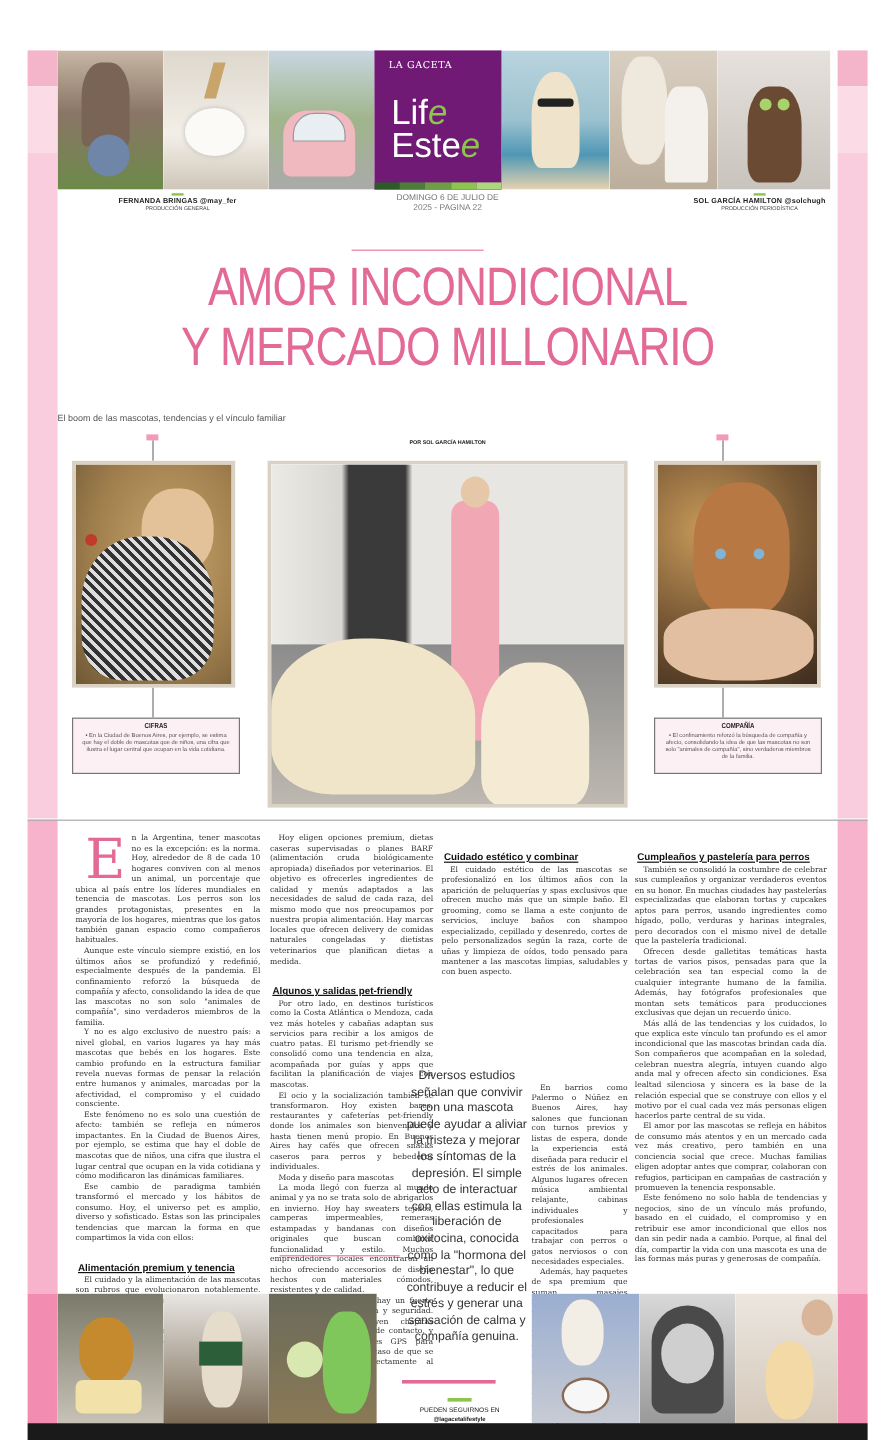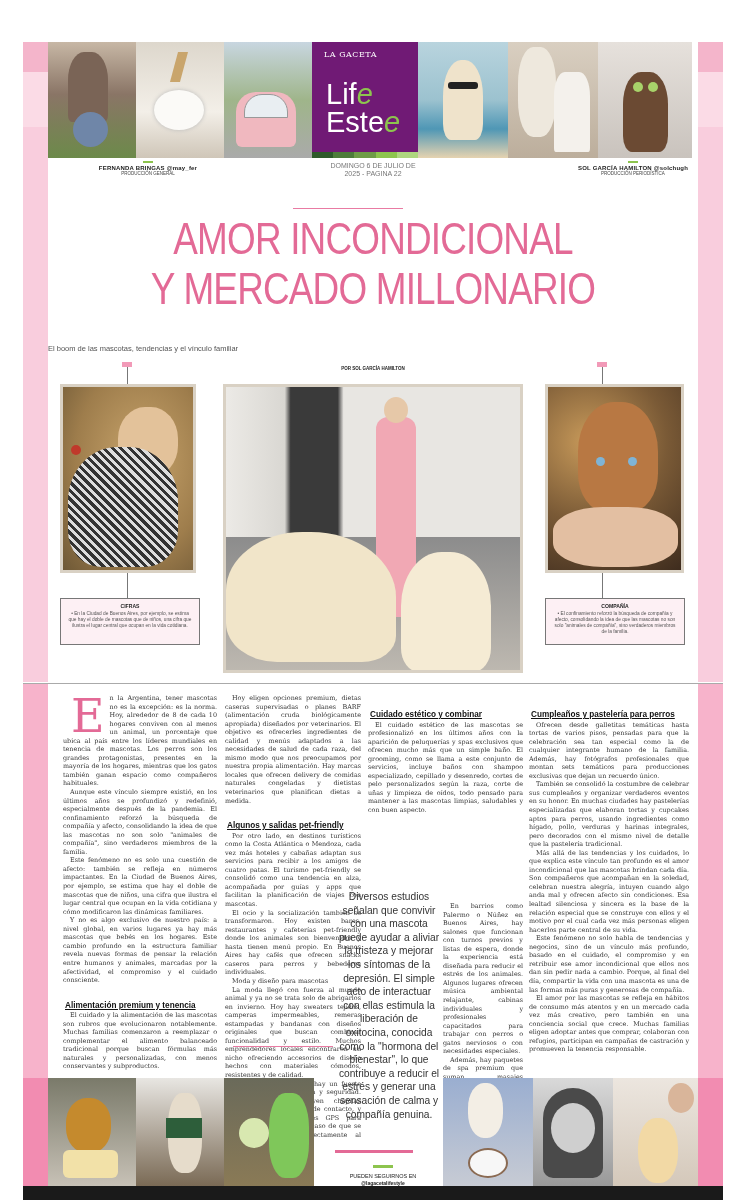--- a/index.html
+++ b/index.html
@@ -207,22 +207,23 @@
   <div class="infobox" style="left:522px;top:556px;width:140px;height:47px">
     <div class="infobox-title">COMPAÑÍA</div>
     <div class="infobox-text">• El confinamiento reforzó la búsqueda de compañía y afecto, consolidando la idea de que las mascotas no son solo "animales de compañía", sino verdaderos miembros de la familia.</div>
   </div>
 
   <div class="divider-h"></div>
 
   <div class="col" style="left:40px;top:652px;width:154px">
     <p style="text-indent:0"><span class="dropcap">E</span><span>n la Argentina, tener mascotas no es la excepción: es la norma. Hoy, alrededor de 8 de cada 10 hogares conviven con al menos un animal, un porcentaje que ubica al país entre los líderes mundiales en tenencia de mascotas. Los perros son los grandes protagonistas, presentes en la mayoría de los hogares, mientras que los gatos también ganan espacio como compañeros habituales.</span></p>
     <p>Aunque este vínculo siempre existió, en los últimos años se profundizó y redefinió, especialmente después de la pandemia. El confinamiento reforzó la búsqueda de compañía y afecto, consolidando la idea de que las mascotas no son solo "animales de compañía", sino verdaderos miembros de la familia.</p>
+    <p>Y no es algo exclusivo de nuestro país: a nivel global, en varios lugares ya hay más mascotas que bebés en los hogares. Este cambio profundo en la estructura familiar revela nuevas formas de pensar la relación entre humanos y animales, marcadas por la afectividad, el compromiso y el cuidado consciente.</p>
     <p>Este fenómeno no es solo una cuestión de afecto: también se refleja en números impactantes. En la Ciudad de Buenos Aires, por ejemplo, se estima que hay el doble de mascotas que de niños, una cifra que ilustra el lugar central que ocupan en la vida cotidiana y cómo modificaron las dinámicas familiares.</p>
-    <p>Y no es algo exclusivo de nuestro país: a nivel global, en varios lugares ya hay más mascotas que bebés en los hogares. Este cambio profundo en la estructura familiar revela nuevas formas de pensar la relación entre humanos y animales, marcadas por la afectividad, el compromiso y el cuidado consciente.</p>
+    <p>Ese cambio de paradigma también transformó el mercado y los hábitos de consumo. Hoy, el universo pet es amplio, diverso y sofisticado. Estas son las principales tendencias que marcan la forma en que compartimos la vida con ellos:</p>
     <h3>Alimentación premium y tenencia</h3>
     <p>El cuidado y la alimentación de las mascotas son rubros que evolucionaron notablemente. Muchas familias comenzaron a reemplazar o complementar el alimento balanceado tradicional porque buscan fórmulas más naturales y personalizadas, con menos conservantes y subproductos.</p>
   </div>
 
   <div class="col" style="left:202px;top:652px;width:136px">
     <p>Hoy eligen opciones premium, dietas caseras supervisadas o planes BARF (alimentación cruda biológicamente apropiada) diseñados por veterinarios. El objetivo es ofrecerles ingredientes de calidad y menús adaptados a las necesidades de salud de cada raza, del mismo modo que nos preocupamos por nuestra propia alimentación. Hay marcas locales que ofrecen delivery de comidas naturales congeladas y dietistas veterinarios que planifican dietas a medida.</p>
     <h3>Algunos y salidas pet-friendly</h3>
     <p>Por otro lado, en destinos turísticos como la Costa Atlántica o Mendoza, cada vez más hoteles y cabañas adaptan sus servicios para recibir a los amigos de cuatro patas. El turismo pet-friendly se consolidó como una tendencia en alza, acompañada por guías y apps que facilitan la planificación de viajes con mascotas.</p>
     <p>El ocio y la socialización también se transformaron. Hoy existen bares, restaurantes y cafeterías pet-friendly donde los animales son bienvenidos y hasta tienen menú propio. En Buenos Aires hay cafés que ofrecen snacks caseros para perros y bebederos individuales.</p>
     <p>Moda y diseño para mascotas</p>
@@ -234,25 +235,25 @@
     <h3>Cuidado estético y combinar</h3>
     <p>El cuidado estético de las mascotas se profesionalizó en los últimos años con la aparición de peluquerías y spas exclusivos que ofrecen mucho más que un simple baño. El grooming, como se llama a este conjunto de servicios, incluye baños con shampoo especializado, cepillado y desenredo, cortes de pelo personalizados según la raza, corte de uñas y limpieza de oídos, todo pensado para mantener a las mascotas limpias, saludables y con buen aspecto.</p>
   </div>
   <div class="col" style="left:420px;top:860px;width:80px">
     <p>En barrios como Palermo o Núñez en Buenos Aires, hay salones que funcionan con turnos previos y listas de espera, donde la experiencia está diseñada para reducir el estrés de los animales. Algunos lugares ofrecen música ambiental relajante, cabinas individuales y profesionales capacitados para trabajar con perros o gatos nerviosos o con necesidades especiales.</p>
     <p>Además, hay paquetes de spa premium que suman masajes relajantes, baños medicados para pieles sensibles, fragancias hipoalergénicas, limpieza dental, hidratación de almohadillas y tratamientos antiolor o antipulgas con productos de alta calidad. Todo está pensado para que las mascotas no solo se vean bien, sino que también disfruten del proceso y salgan relajadas y cuidadas como en un verdadero spa humano.</p>
   </div>
 
   <div class="col" style="left:506px;top:652px;width:160px">
     <h3>Cumpleaños y pastelería para perros</h3>
+    <p>También se consolidó la costumbre de celebrar sus cumpleaños y organizar verdaderos eventos en su honor. En muchas ciudades hay pastelerías especializadas que elaboran tortas y cupcakes aptos para perros, usando ingredientes como hígado, pollo, verduras y harinas integrales, pero decorados con el mismo nivel de detalle que la pastelería tradicional.</p>
     <p>Ofrecen desde galletitas temáticas hasta tortas de varios pisos, pensadas para que la celebración sea tan especial como la de cualquier integrante humano de la familia. Además, hay fotógrafos profesionales que montan sets temáticos para producciones exclusivas que dejan un recuerdo único.</p>
-    <p>También se consolidó la costumbre de celebrar sus cumpleaños y organizar verdaderos eventos en su honor. En muchas ciudades hay pastelerías especializadas que elaboran tortas y cupcakes aptos para perros, usando ingredientes como hígado, pollo, verduras y harinas integrales, pero decorados con el mismo nivel de detalle que la pastelería tradicional.</p>
     <p>Más allá de las tendencias y los cuidados, lo que explica este vínculo tan profundo es el amor incondicional que las mascotas brindan cada día. Son compañeros que acompañan en la soledad, celebran nuestra alegría, intuyen cuando algo anda mal y ofrecen afecto sin condiciones. Esa lealtad silenciosa y sincera es la base de la relación especial que se construye con ellos y el motivo por el cual cada vez más personas eligen hacerlos parte central de su vida.</p>
+    <p>El amor por las mascotas se refleja en hábitos de consumo más atentos y en un mercado cada vez más creativo, pero también en una conciencia social que crece. Muchas familias eligen adoptar antes que comprar, colaboran con refugios, participan en campañas de castración y promueven la tenencia responsable.</p>
     <p>Este fenómeno no solo habla de tendencias y negocios, sino de un vínculo más profundo, basado en el cuidado, el compromiso y en retribuir ese amor incondicional que ellos nos dan sin pedir nada a cambio. Porque, al final del día, compartir la vida con una mascota es una de las formas más puras y generosas de compañía.</p>
-    <p>El amor por las mascotas se refleja en hábitos de consumo más atentos y en un mercado cada vez más creativo, pero también en una conciencia social que crece. Muchas familias eligen adoptar antes que comprar, colaboran con refugios, participan en campañas de castración y promueven la tenencia responsable.</p>
   </div>
 
   <div class="quote-rule-top"></div>
   <div class="quote" style="top:848px">Diversos estudios señalan que convivir con una mascota puede ayudar a aliviar la tristeza y mejorar los síntomas de la depresión. El simple acto de interactuar con ellas estimula la liberación de oxitocina, conocida como la "hormona del bienestar", lo que contribuye a reducir el estrés y generar una sensación de calma y compañía genuina.</div>
 
   <div class="paw">❋</div>
 
   <div class="footer-strip">
     <div class="fphoto" style="left:0;width:88px">
       <div class="photo-fill" style="background:linear-gradient(180deg,#7a7a6a,#c7c1b6)"></div>

